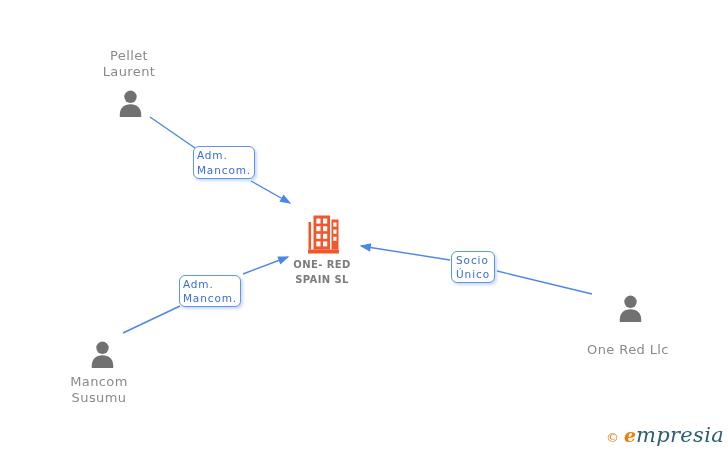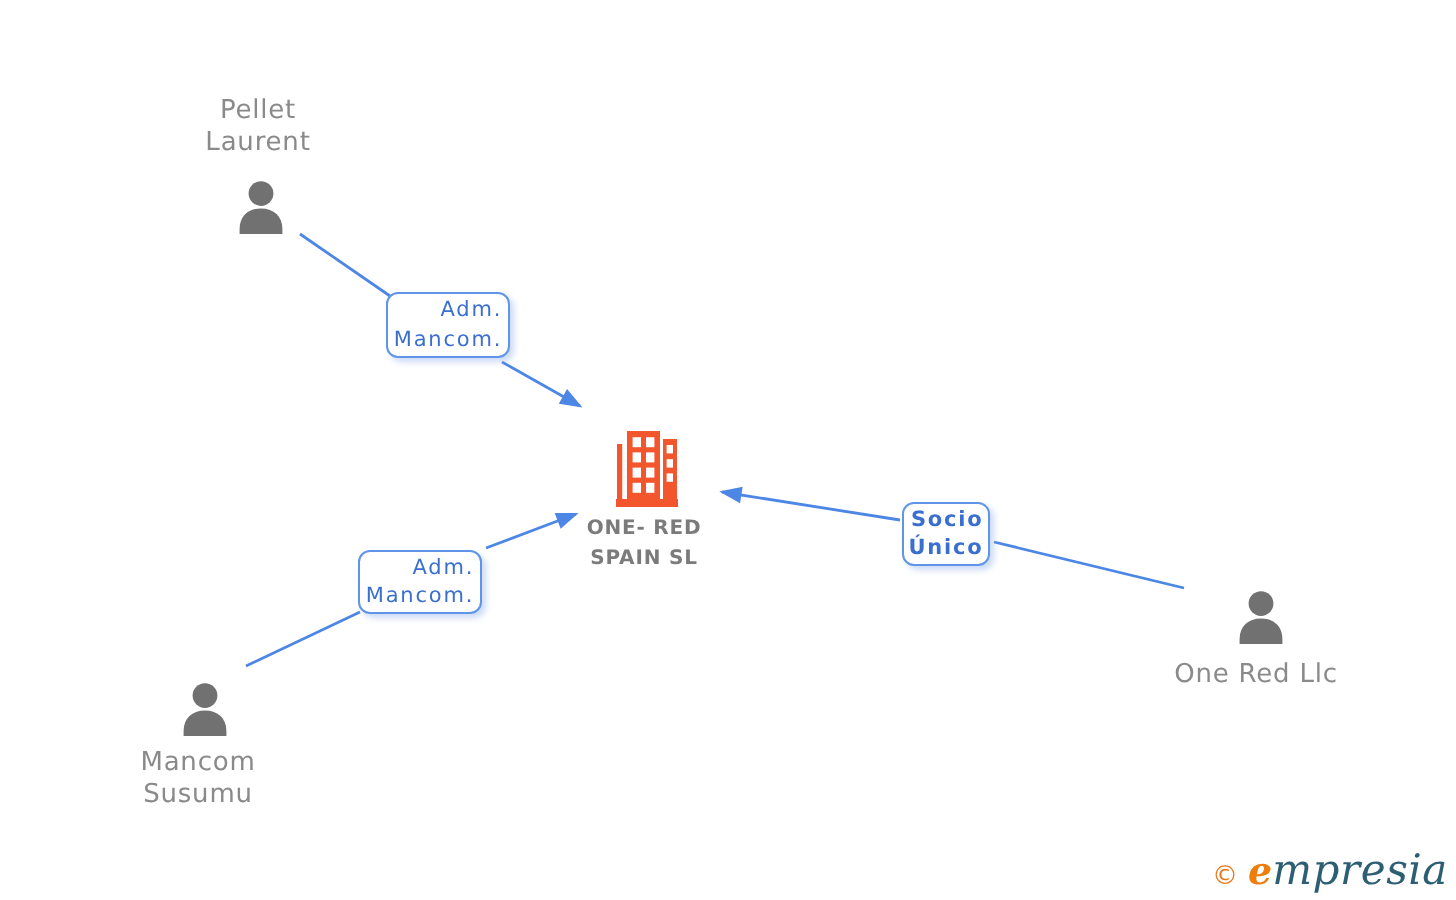--- a/index.html
+++ b/index.html
@@ -30,21 +30,21 @@
 
   .edge-label{
     position:absolute;
     display:flex;align-items:center;justify-content:center;
     background:#ffffff;
     border:1.5px solid #5f94e8;
     border-radius:6px;
     box-shadow:2px 2px 3px rgba(140,175,235,.45);
     font-size:10.5px;line-height:14.5px;
     color:#3a6fd0;letter-spacing:.9px;
-    white-space:pre-line;text-align:right;
+    white-space:pre-line;text-align:left;
     box-sizing:border-box;
   }
 
   .watermark{
     position:absolute;right:4px;bottom:3px;
     display:flex;align-items:baseline;
     font-family:"DejaVu Serif","Liberation Serif",serif;
     font-style:italic;
   }
   .watermark .copy{
@@ -95,21 +95,21 @@
     </svg>
     <div class="person-name" style="left:49px;top:374px;width:100px;">Mancom
 Susumu</div>
   </div>
 
   <div class="node">
     <svg class="icon" style="left:616px;top:294px;" width="29" height="29" viewBox="0 0 29 29">
       <circle cx="14.5" cy="7.8" r="6.2" fill="#717171"></circle>
       <path d="M14.5 15.2 C8 15.2 3.8 19.2 3.8 25.5 L3.8 28 L25.2 28 L25.2 25.5 C25.2 19.2 21 15.2 14.5 15.2 Z" fill="#717171"></path>
     </svg>
-    <div class="person-name" style="left:568px;top:330px;width:120px;">One Red Llc</div>
+    <div class="person-name" style="left:568px;top:342px;width:120px;">One Red Llc</div>
   </div>
 
   <div class="node">
     <svg class="icon" style="left:308px;top:215px;" width="31" height="39" viewBox="0 0 31 39">
       <rect x="0.5" y="7" width="2.6" height="27.5" fill="#f3562c"></rect>
       <rect x="5.5" y="0.5" width="16.5" height="34" fill="#f3562c"></rect>
       <rect x="23.5" y="4.5" width="7" height="30" fill="#f3562c"></rect>
       <g fill="#ffffff">
         <rect x="8.3" y="3.6" width="4.2" height="5"></rect>
         <rect x="15" y="3.6" width="4.2" height="5"></rect>
@@ -128,21 +128,21 @@
     <div class="company-name" style="left:262px;top:257px;width:120px;">ONE- RED
 SPAIN SL</div>
   </div>
 
   <div class="edge-label" style="left:193px;top:146px;width:62px;height:33px;">Adm.
 Mancom.</div>
 
   <div class="edge-label" style="left:179px;top:275px;width:62px;height:32px;">Adm.
 Mancom.</div>
 
-  <div class="edge-label" style="left:451px;top:251px;width:44px;height:32px;font-weight:bold;">Socio
+  <div class="edge-label" style="left:451px;top:251px;width:44px;height:32px;">Socio
 Único</div>
 
   <div class="watermark">
     <span class="copy">©</span>
     <span class="brand-e">e</span>
     <span class="brand-rest">mpresia</span>
   </div>
 
 </div>
 

